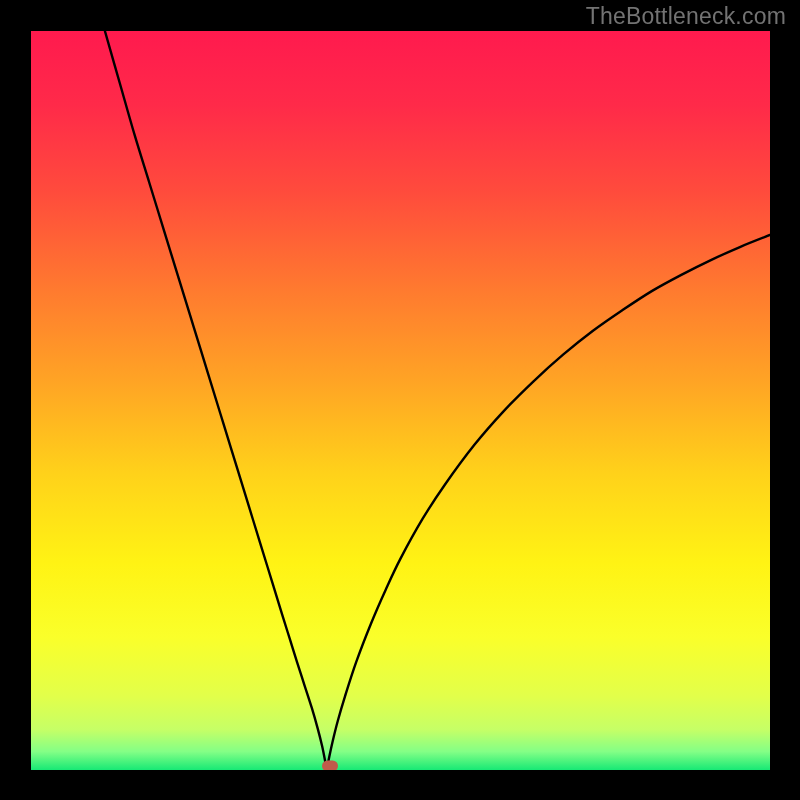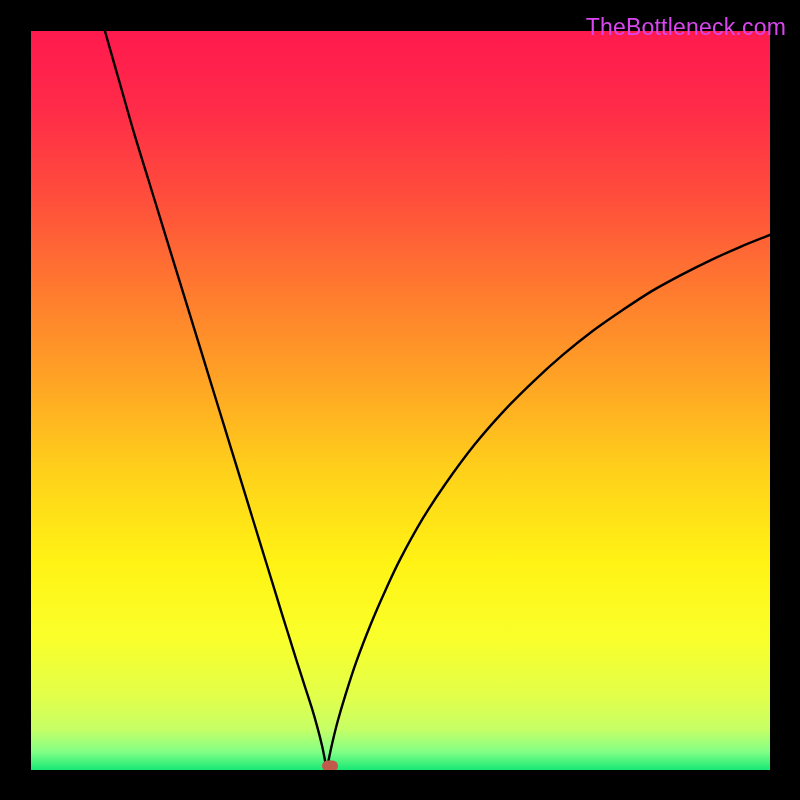--- a/index.html
+++ b/index.html
@@ -12,23 +12,23 @@
     font-family: Arial, Helvetica, sans-serif;
   }
   .outer {
     width: 800px;
     height: 800px;
     background: #000;
     position: relative;
   }
   .watermark {
     position: absolute;
-    top: 14px;
+    top: 3px;
     right: 14px;
-    color: #d946ef;
+    color: #737373;
     font-size: 23px;
     letter-spacing: 0.2px;
     font-family: Arial, Helvetica, sans-serif;
     z-index: 5;
   }
   .plot-area {
     position: absolute;
     left: 31px;
     top: 31px;
     width: 739px;

